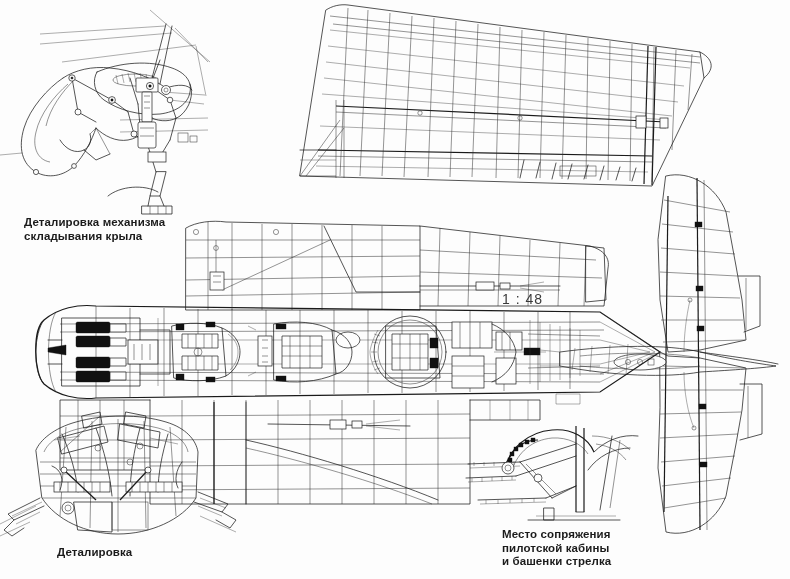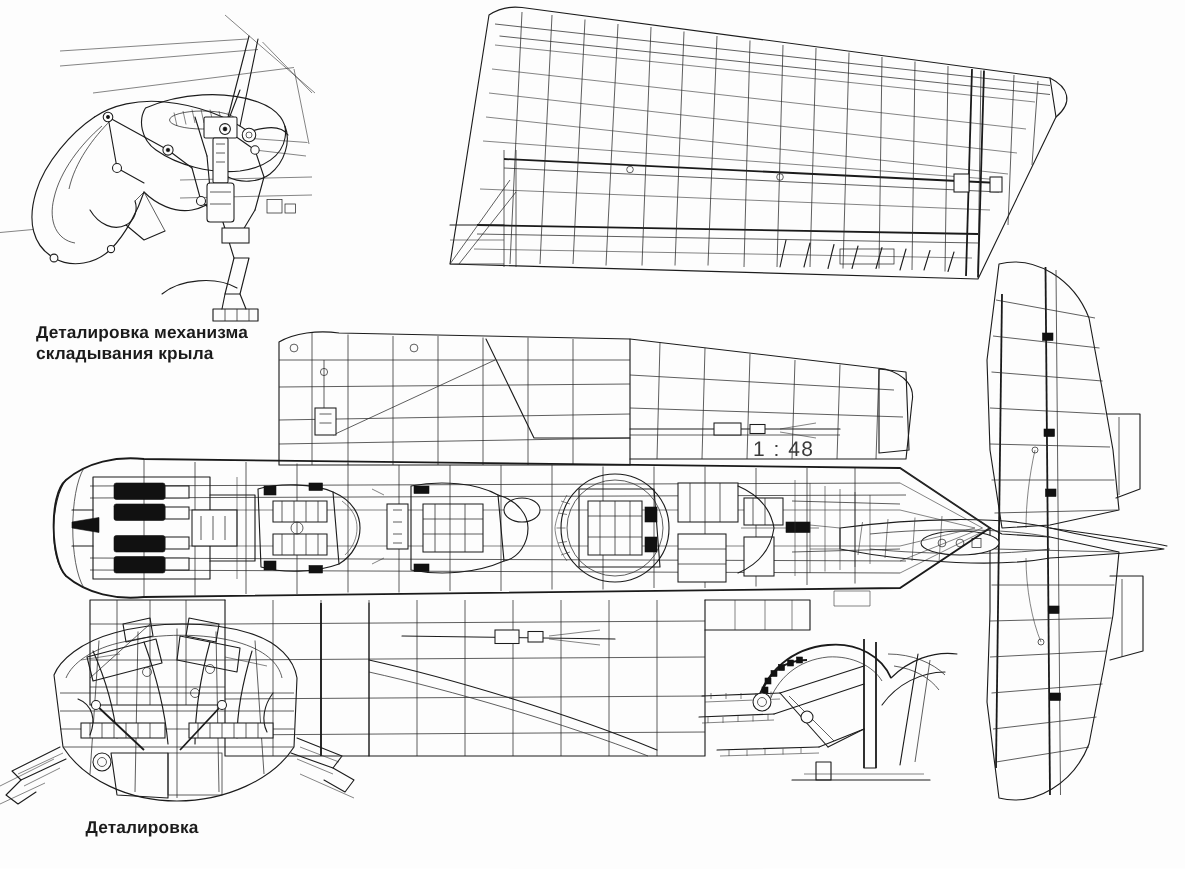--- a/index.html
+++ b/index.html
@@ -664,16 +664,19 @@
       <path class="lf" d="M536 516 L616 516"></path>
     </g>
 
   </svg>
 
   <div class="cap" id="cap-wingfold">Деталировка механизма
 складывания крыла</div>
 
   <div class="cap" id="cap-bombbay">Деталировка</div>
 
+  <div class="cap" id="cap-junction">Место сопряжения
+пилотской кабины
+и башенки стрелка</div>
 
   <div id="scale-label">1 : 48</div>
 
 </div>
 
 </body></html>

